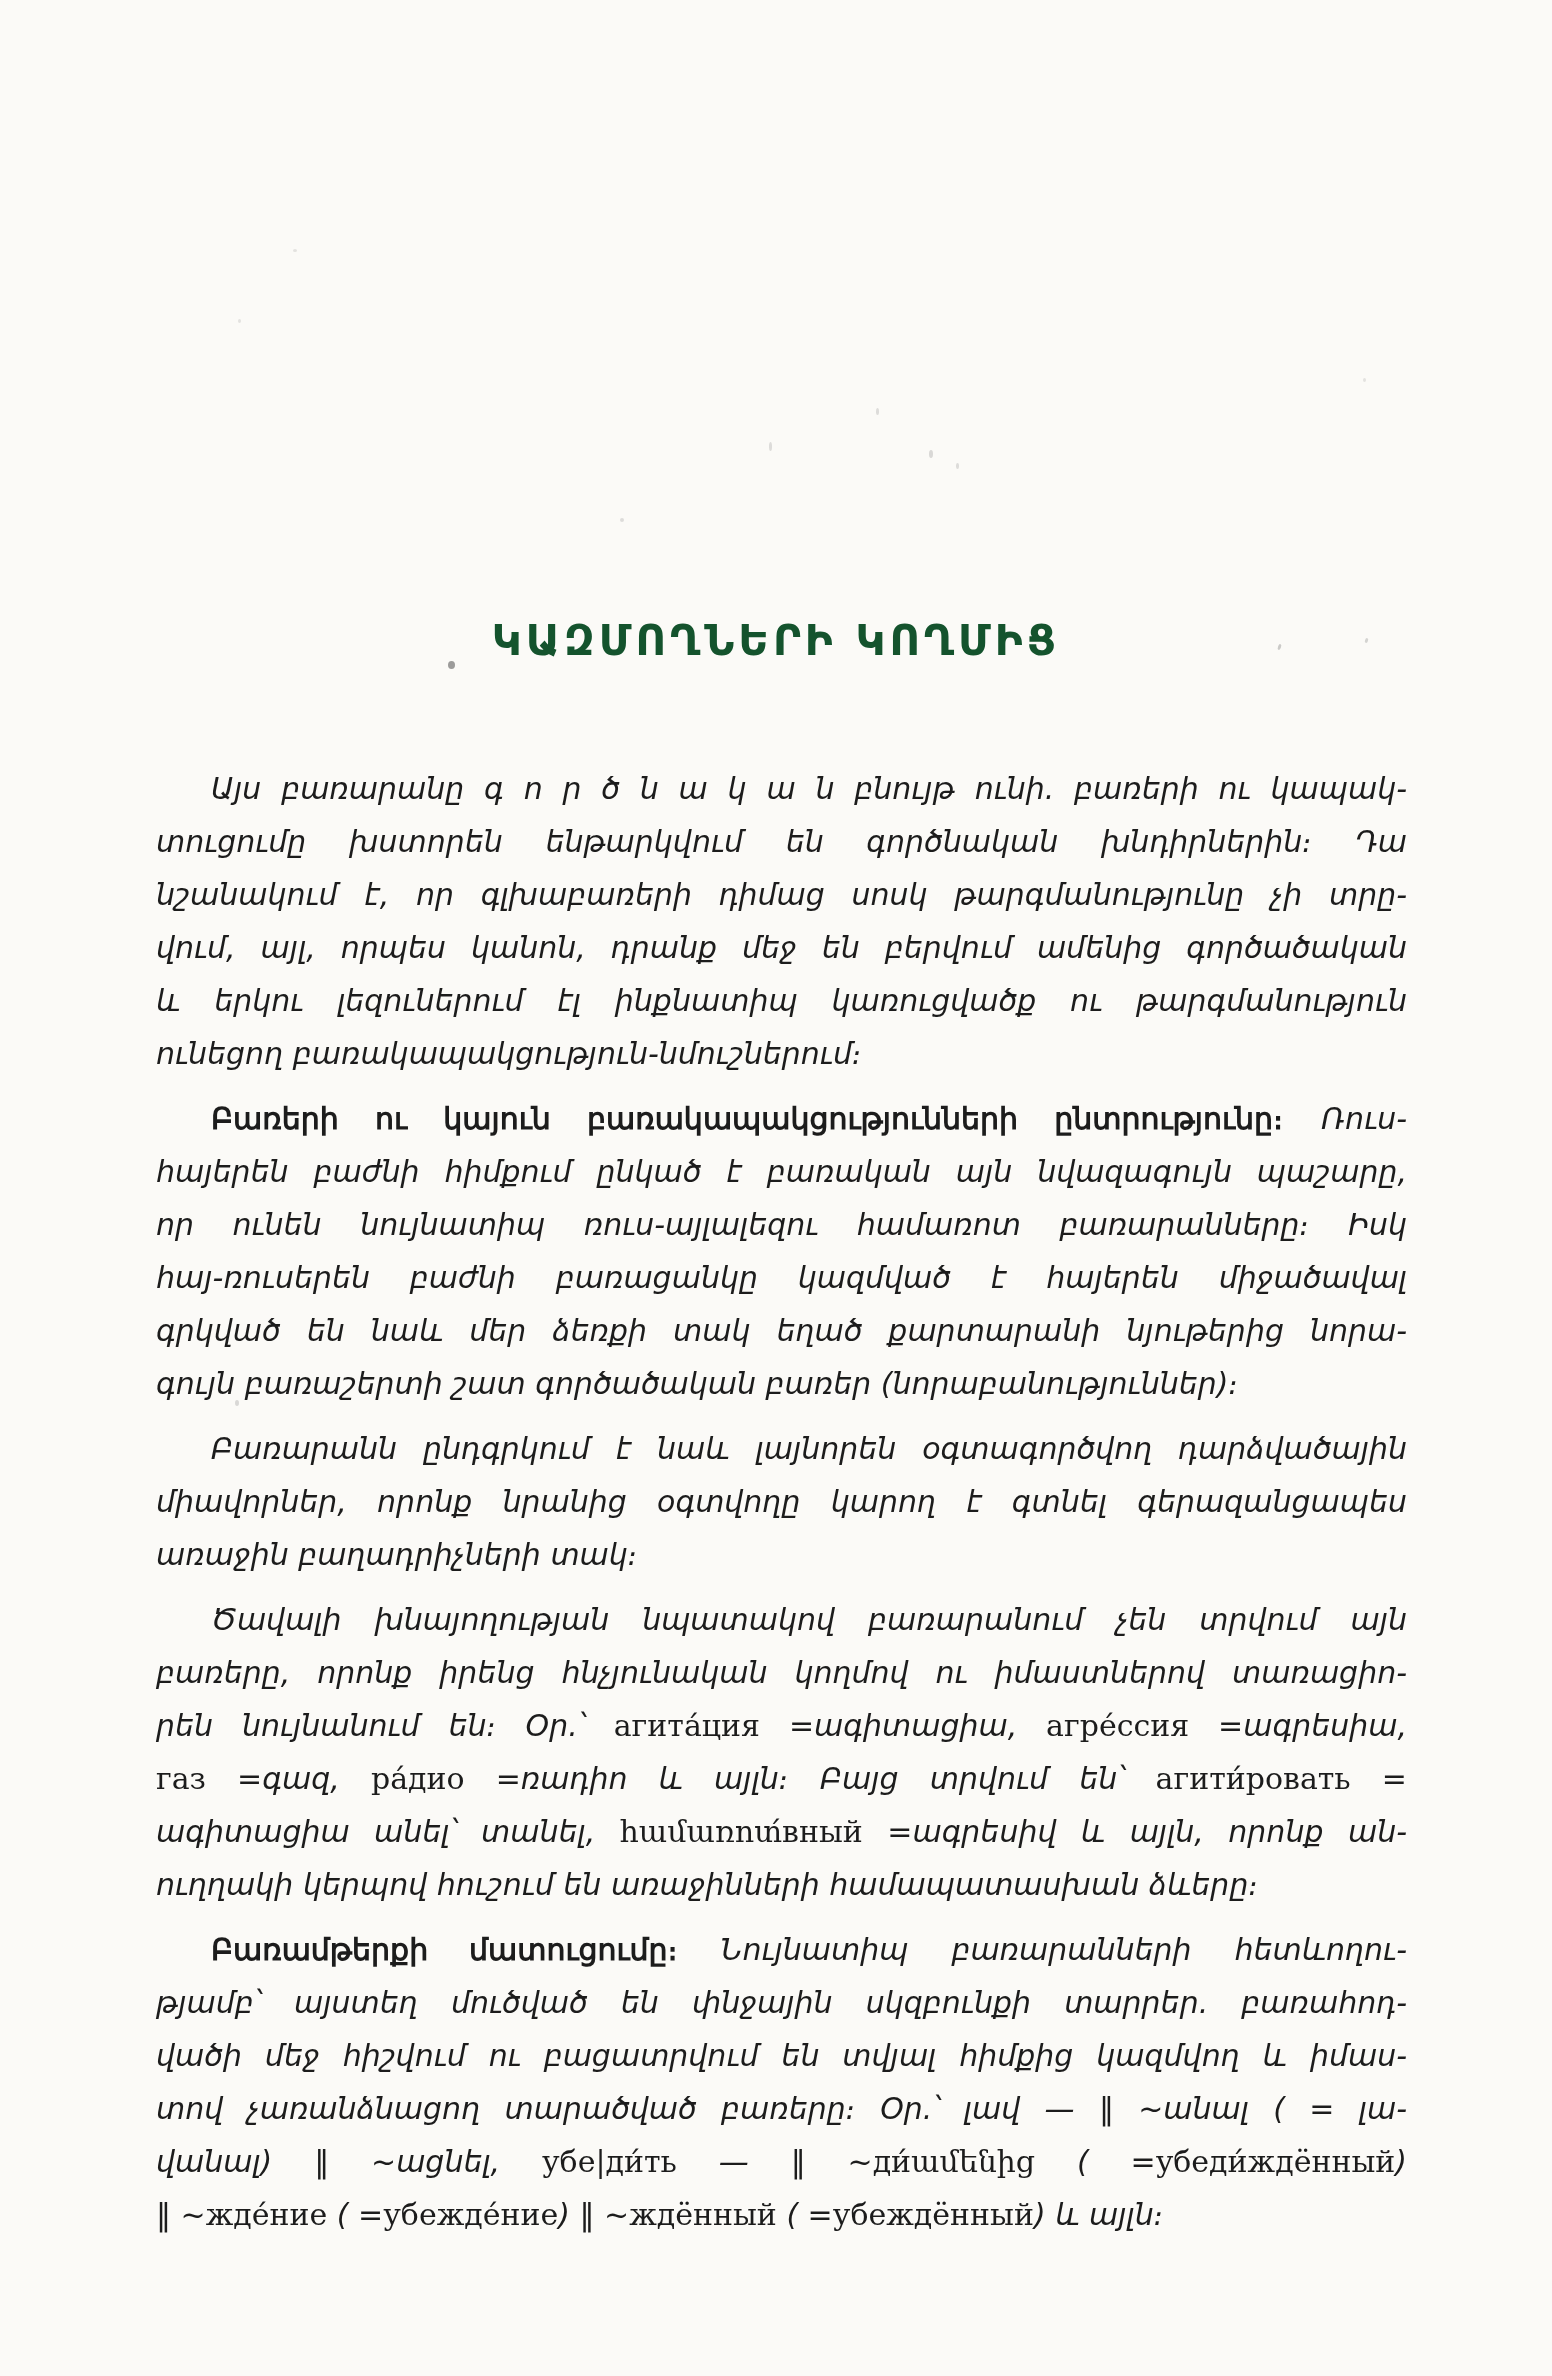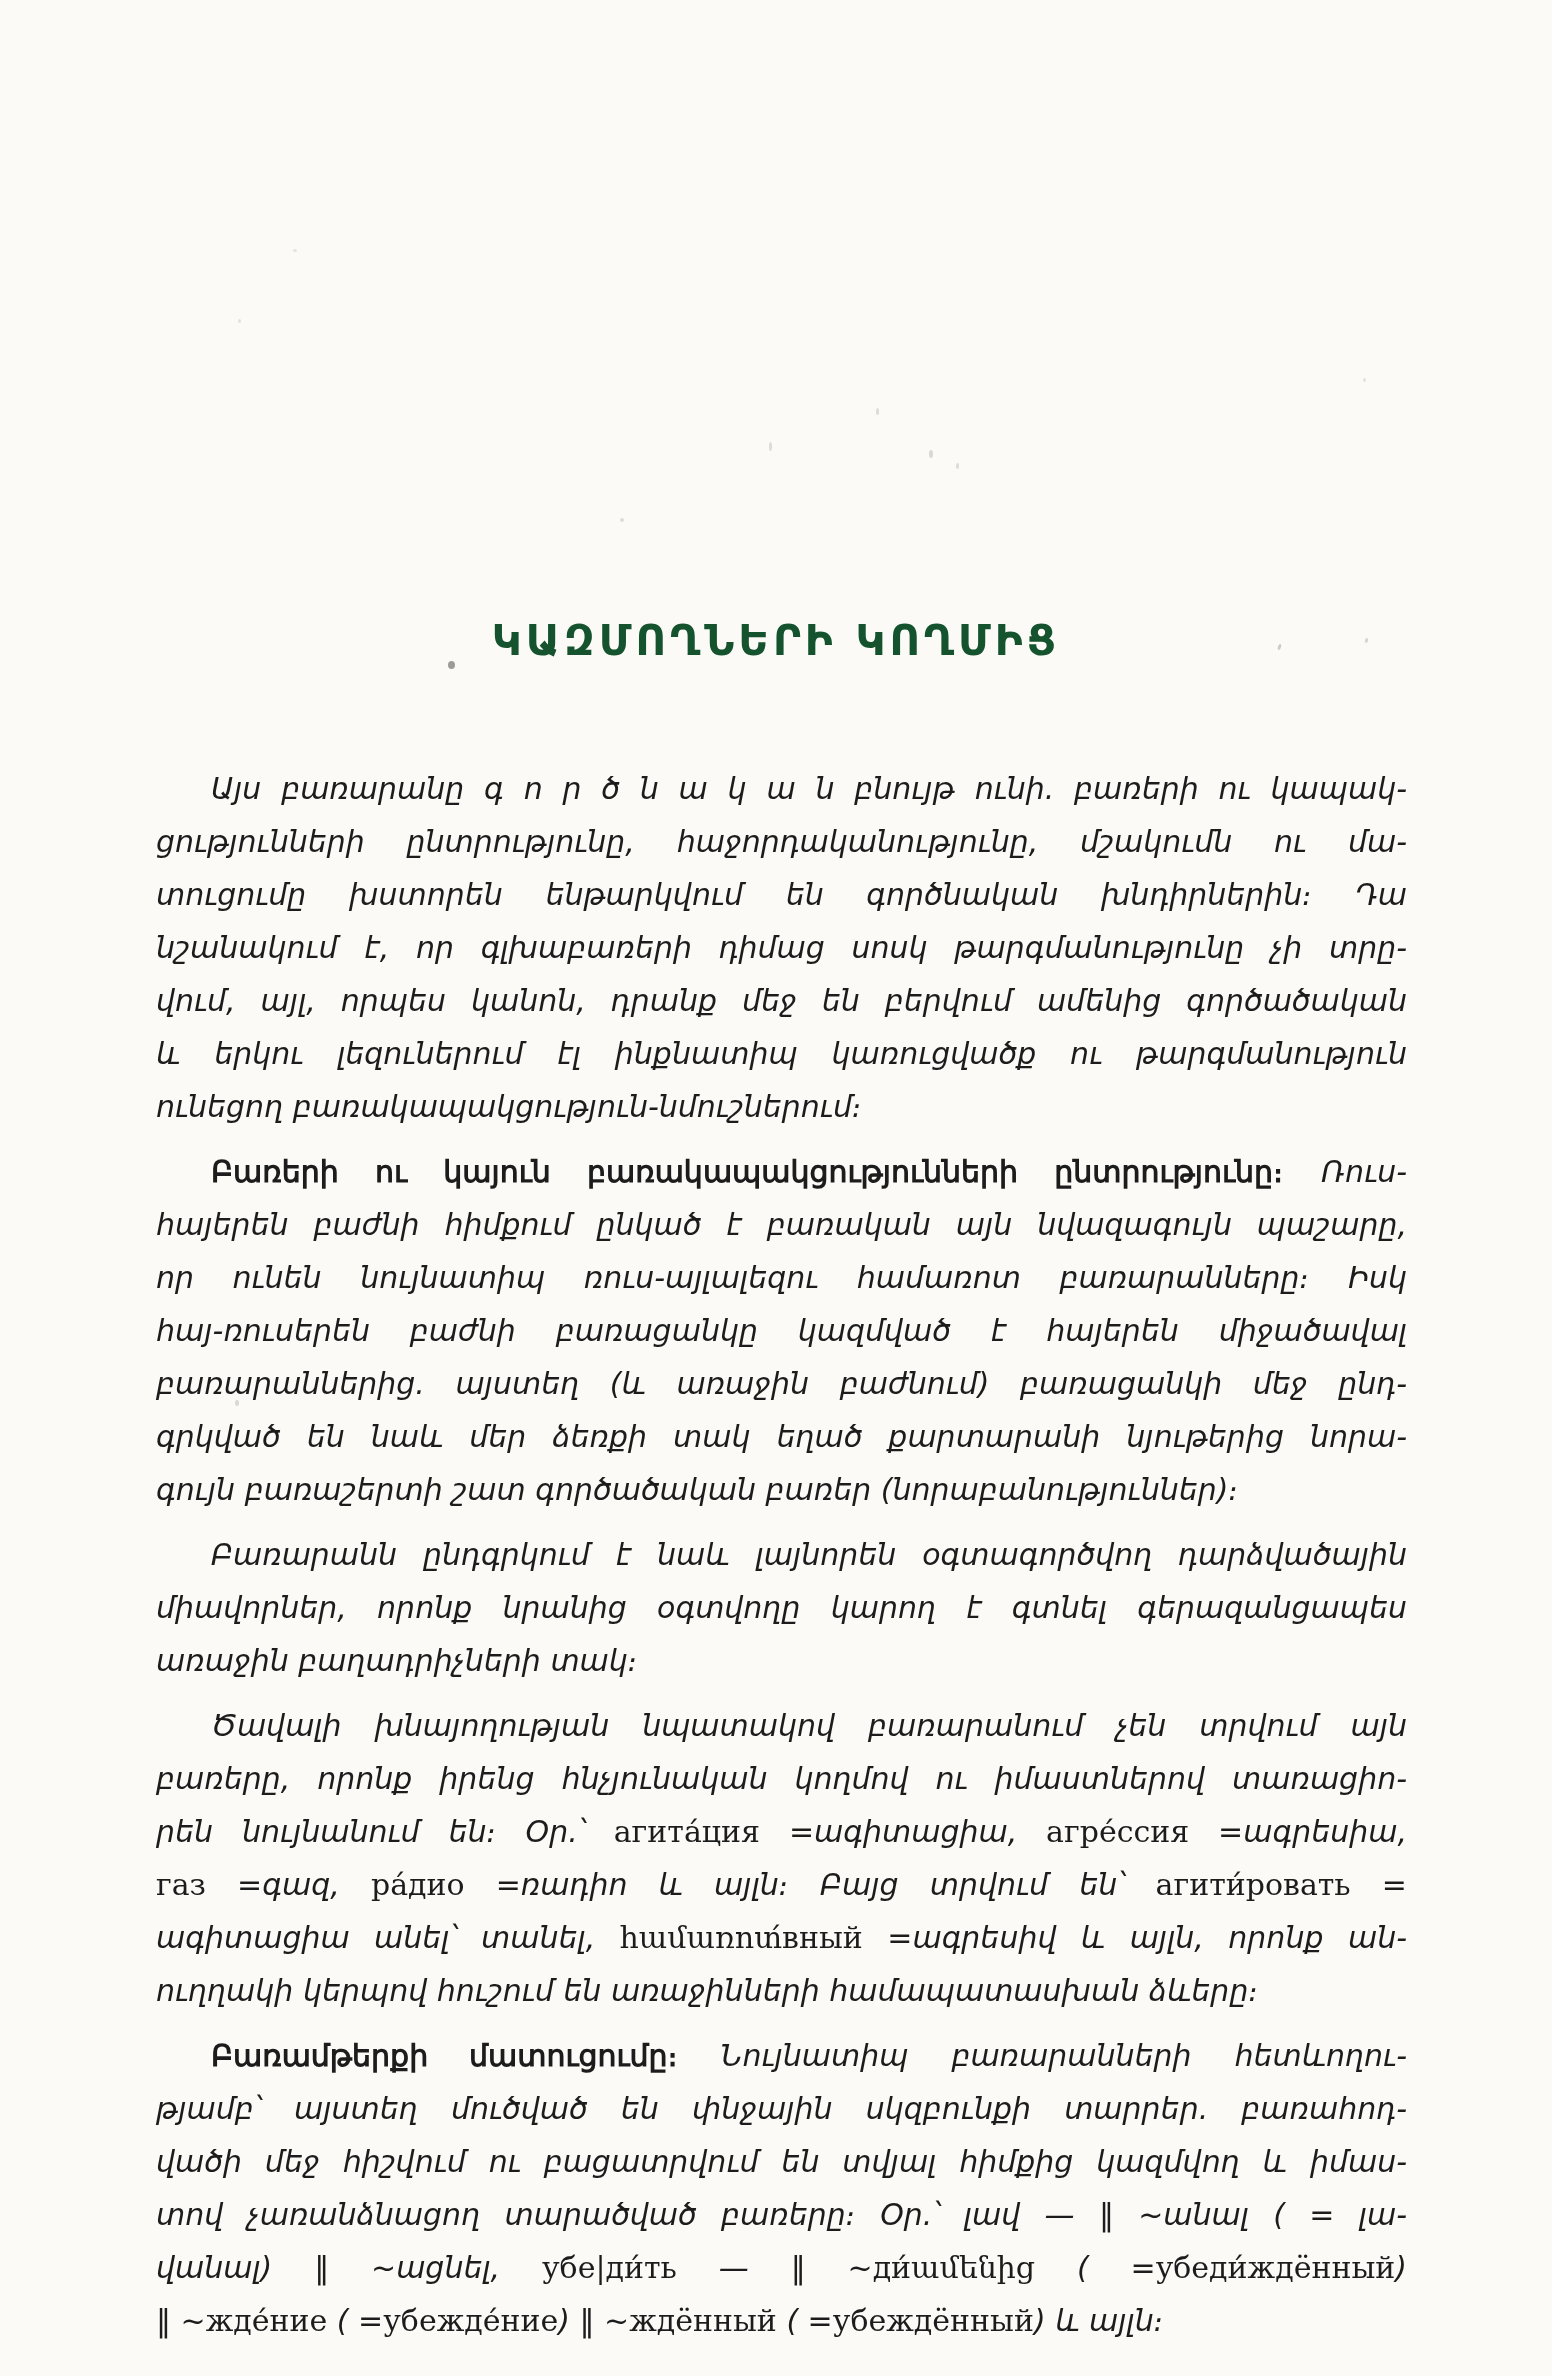--- a/index.html
+++ b/index.html
@@ -100,33 +100,31 @@
     <span class="speck s10"></span>
     <span class="speck s11"></span>
     <span class="speck s12"></span>
   </div>
 
   <div class="page-title">ԿԱԶՄՈՂՆԵՐԻ ԿՈՂՄԻՑ</div>
 
   <main class="text-block">
       <div class="paragraph">
         <div class="line first"><span class="seg-n">Այս բառարանը գ ո ր ծ ն ա կ ա ն բնույթ ունի. բառերի ու կապակ-</span></div>
-        <div class="line"><span class="seg-n">ցությունների ընտրությունը, հաջորդականությունը, մշակումն ու մա-</span></div>
         <div class="line"><span class="seg-n">տուցումը խստորեն ենթարկվում են գործնական խնդիրներին։ Դա</span></div>
         <div class="line"><span class="seg-n">նշանակում է, որ գլխաբառերի դիմաց սոսկ թարգմանությունը չի տրը-</span></div>
         <div class="line"><span class="seg-n">վում, այլ, որպես կանոն, դրանք մեջ են բերվում ամենից գործածական</span></div>
         <div class="line"><span class="seg-n">և երկու լեզուներում էլ ինքնատիպ կառուցվածք ու թարգմանություն</span></div>
         <div class="line last"><span class="seg-n">ունեցող բառակապակցություն-նմուշներում։</span></div>
       </div>
       <div class="paragraph">
         <div class="line first"><span class="seg-b">Բառերի ու կայուն բառակապակցությունների ընտրությունը։</span><span class="seg-n"> Ռուս-</span></div>
         <div class="line"><span class="seg-n">հայերեն բաժնի հիմքում ընկած է բառական այն նվազագույն պաշարը,</span></div>
         <div class="line"><span class="seg-n">որ ունեն նույնատիպ ռուս-այլալեզու համառոտ բառարանները։ Իսկ</span></div>
         <div class="line"><span class="seg-n">հայ-ռուսերեն բաժնի բառացանկը կազմված է հայերեն միջածավալ</span></div>
-        <div class="line"><span class="seg-n">բառարաններից. այստեղ (և առաջին բաժնում) բառացանկի մեջ ընդ-</span></div>
         <div class="line"><span class="seg-n">գրկված են նաև մեր ձեռքի տակ եղած քարտարանի նյութերից նորա-</span></div>
         <div class="line last"><span class="seg-n">գույն բառաշերտի շատ գործածական բառեր (նորաբանություններ)։</span></div>
       </div>
       <div class="paragraph">
         <div class="line first"><span class="seg-n">Բառարանն ընդգրկում է նաև լայնորեն օգտագործվող դարձվածային</span></div>
         <div class="line"><span class="seg-n">միավորներ, որոնք նրանից օգտվողը կարող է գտնել գերազանցապես</span></div>
         <div class="line last"><span class="seg-n">առաջին բաղադրիչների տակ։</span></div>
       </div>
       <div class="paragraph">
         <div class="line first"><span class="seg-n">Ծավալի խնայողության նպատակով բառարանում չեն տրվում այն</span></div>

